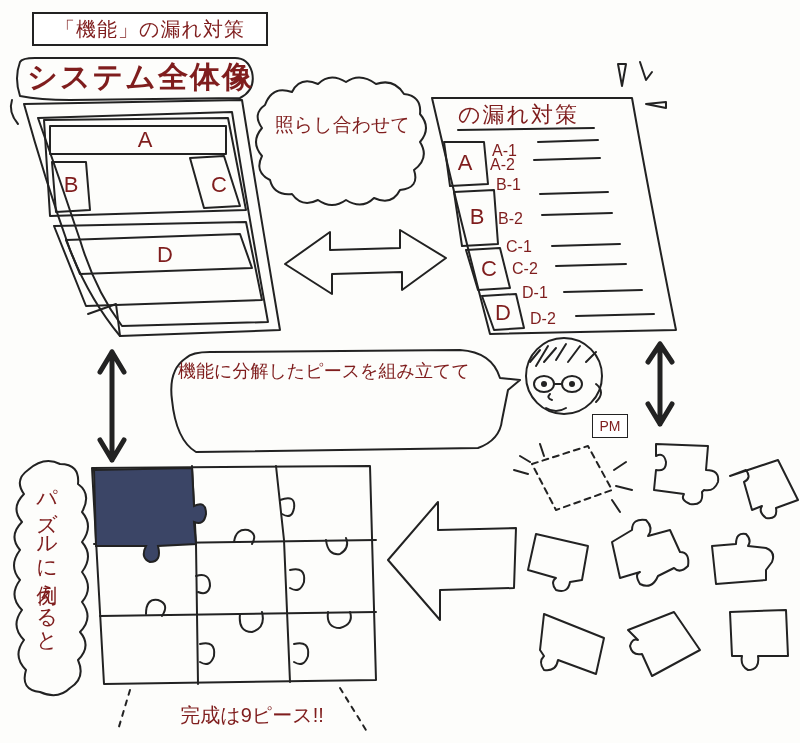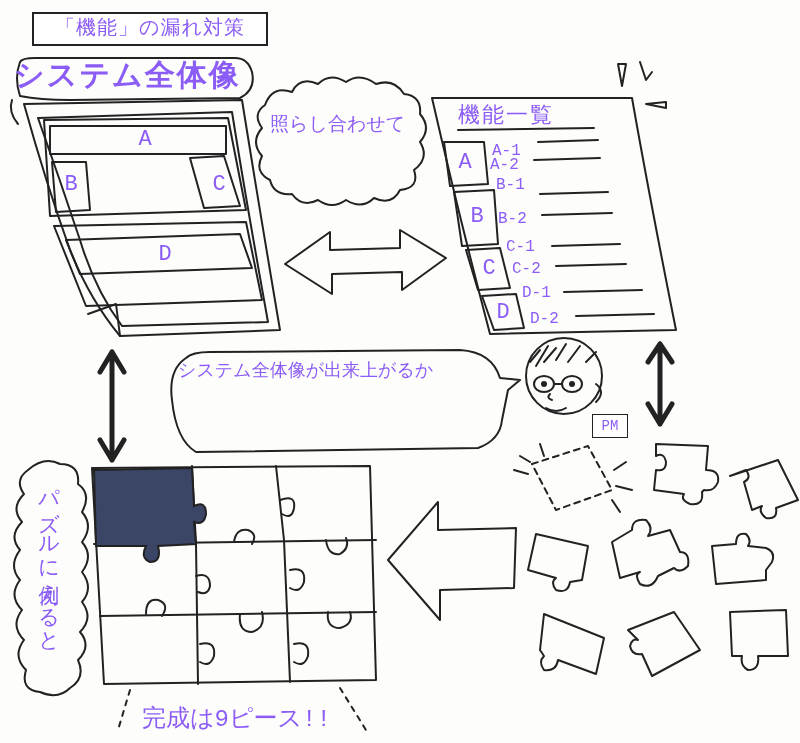--- a/index.html
+++ b/index.html
@@ -1,29 +1,29 @@
 <!DOCTYPE html>
 <html><head>
 <meta charset="utf-8">
 <style>
   html,body{margin:0;padding:0;background:#fdfdfb;}
   body{width:800px;height:743px;position:relative;overflow:hidden;font-family:"DejaVu Sans",sans-serif;color:#1c1c1c;}
   .abs{position:absolute;}
   svg{position:absolute;left:0;top:0;}
-  .hand{font-family:Liberation Mono, monospace;color:#8b5cf6;}
+  .hand{font-family:Liberation Sans, sans-serif;color:#7f1d1d;}
   .title-box{left:32px;top:12px;width:232px;height:30px;border:2px solid #222;font-size:20px;line-height:30px;text-align:center;letter-spacing:1px;background:#fff;}
-  .sys-title{left:14px;top:56px;width:240px;height:42px;font-size:30px;font-weight:bold;line-height:42px;text-align:left;letter-spacing:2px;}
+  .sys-title{left:14px;top:56px;width:240px;height:42px;font-size:30px;font-weight:bold;line-height:42px;text-align:right;letter-spacing:2px;}
   .block-label{font-size:22px;text-align:center;}
-  .check-text{left:270px;top:110px;width:140px;font-size:19px;line-height:30px;text-align:left;}
+  .check-text{left:270px;top:110px;width:140px;font-size:19px;line-height:30px;text-align:right;}
   .list-title{left:458px;top:100px;width:130px;font-size:22px;letter-spacing:2px;}
   .list-item{font-size:16px;}
   .speech{left:178px;top:358px;width:320px;font-size:18px;line-height:26px;}
   .pm-tag{left:592px;top:414px;width:34px;height:22px;border:1.5px solid #222;font-size:14px;line-height:22px;text-align:center;background:#fff;}
   .vertical{left:22px;top:474px;width:40px;font-size:21px;line-height:29px;text-align:center;writing-mode:vertical-rl;}
-  .complete{left:142px;top:702px;width:220px;font-size:24px;text-align:left;}
+  .complete{left:142px;top:702px;width:220px;font-size:20px;text-align:center;}
 </style>
 </head>
 <body>
 
 <svg width="800" height="743" viewBox="0 0 800 743">
   <g fill="none" stroke="#222" stroke-width="2" stroke-linejoin="round" stroke-linecap="round">
 
     <path d="M20 62 Q14 78 20 96 Q40 100 70 100 L240 98 Q256 90 252 72 Q248 58 235 58 L35 58 Q22 58 20 62 Z"></path>
     <path d="M12 100 Q8 112 18 124"></path>
 
@@ -131,39 +131,39 @@
 
 <div class="abs block-label hand" style="left:130px;top:127px;width:30px;">A</div>
 <div class="abs block-label hand" style="left:58px;top:172px;width:26px;">B</div>
 <div class="abs block-label hand" style="left:206px;top:172px;width:26px;">C</div>
 <div class="abs block-label hand" style="left:150px;top:242px;width:30px;">D</div>
 
 <div class="abs check-text hand">
   <div>照らし合わせて</div>
 </div>
 
-<div class="abs list-title hand">機能一覧</div>
+<div class="abs list-title hand">の漏れ対策</div>
 
 <div class="abs block-label hand" style="left:452px;top:150px;width:26px;">A</div>
 <div class="abs list-item hand" style="left:492px;top:142px;">A-1</div>
 <div class="abs list-item hand" style="left:490px;top:156px;">A-2</div>
 
 <div class="abs block-label hand" style="left:464px;top:204px;width:26px;">B</div>
 <div class="abs list-item hand" style="left:496px;top:176px;">B-1</div>
 <div class="abs list-item hand" style="left:498px;top:210px;">B-2</div>
 
 <div class="abs block-label hand" style="left:476px;top:256px;width:26px;">C</div>
 <div class="abs list-item hand" style="left:506px;top:238px;">C-1</div>
 <div class="abs list-item hand" style="left:512px;top:260px;">C-2</div>
 
 <div class="abs block-label hand" style="left:490px;top:300px;width:26px;">D</div>
 <div class="abs list-item hand" style="left:522px;top:284px;">D-1</div>
 <div class="abs list-item hand" style="left:530px;top:310px;">D-2</div>
 
 <div class="abs speech hand">
-  <div>システム全体像が出来上がるか</div>
+  <div>機能に分解したピースを組み立てて</div>
 </div>
 
 <div class="abs pm-tag hand">PM</div>
 
 <div class="abs vertical hand">パズルに例えると</div>
 
 <div class="abs complete hand">完成は9ピース!!</div>
 
 </body></html>

